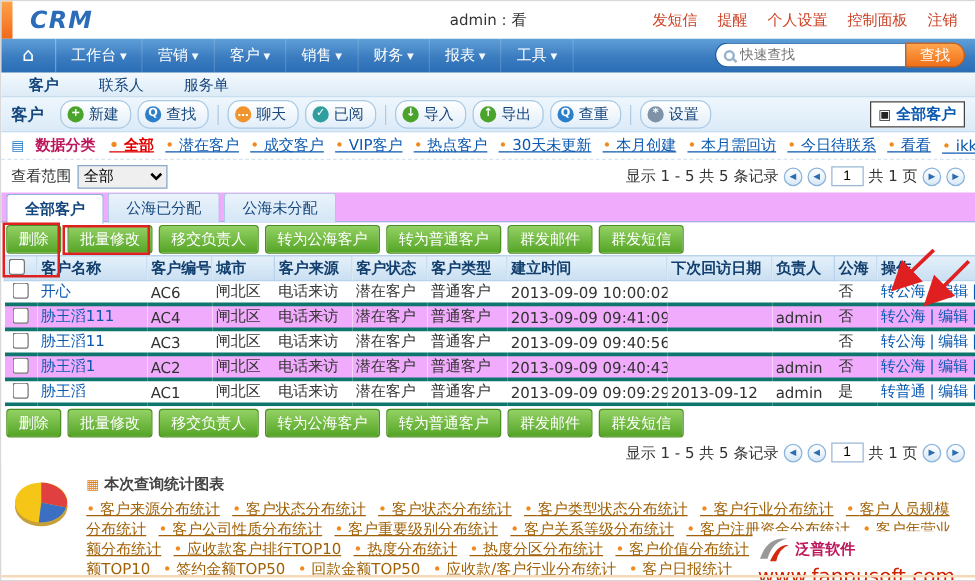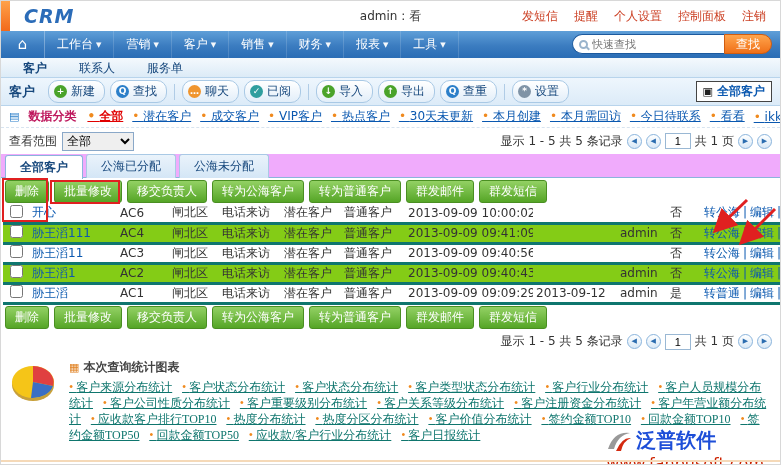--- a/index.html
+++ b/index.html
@@ -84,41 +84,41 @@
   .action-btn { background:linear-gradient(#93d164,#55a526); border:1px solid #4a8f22; color:#fff;
                 border-radius:3px; padding:2px 9px; font-size:12px; cursor:pointer; white-space:nowrap; }
 
   
   .cust-table { width:777px; margin:0 2px; border-collapse:collapse; table-layout:fixed; }
   .cust-table th { background:linear-gradient(#e4f0fa,#c9dff2); border:1px solid #b8d4ec; color:#123f6e;
                    font-weight:bold; height:20px; text-align:left; padding:0 3px; font-size:12px;
                    overflow:hidden; white-space:nowrap; }
   .cust-table td { border-bottom:3px solid #0f766e; height:19px; padding:0 3px; font-size:12px;
                    overflow:hidden; white-space:nowrap; }
-  .cust-table tr.alt td { background:#84cc16; }
+  .cust-table tr.alt td { background:#f0abfc; }
   .c-cb { text-align:center; }
   .lnk { color:#0a58b0; cursor:pointer; text-decoration:none; }
   .c-ops a { color:#0a58b0; cursor:pointer; text-decoration:none; }
   .c-ops a + a::before { content:"|"; margin:0 3px; color:#0a58b0; }
 
   .pager-row { height:22px; display:flex; align-items:center; padding:0 8px; background:#fff; }
 
   
   .stats { display:flex; padding:6px 8px 0 8px; gap:10px; }
   .stats-body { flex:1; }
   .stats-title { color:#444; font-weight:bold; display:flex; align-items:center; gap:4px; }
   .stats-title .st-ic { color:#e08020; font-size:11px; }
   .stats-links { margin-top:3px; line-height:16px; width:700px; }
-  .stat-link { color:#0f766e; text-decoration:underline; cursor:pointer; margin-right:6px;font-family:Liberation Serif, serif; }
+  .stat-link { color:#a16207; text-decoration:underline; cursor:pointer; margin-right:6px; }
   .stat-link::before { content:"• "; color:#f08a1e; }
 
   
   .fanpu { position:absolute; right:14px; top:424px; background:#fff; padding:2px 2px 0 4px; }
   .fanpu-row { display:flex; align-items:center; gap:4px; }
-  .fanpu-name { font-size:20px; font-weight:bold; color:#1d4ed8; }
+  .fanpu-name { font-size:12px; font-weight:bold; color:#be185d; }
   .fanpu-url { font-size:16px; color:#cc2200; text-align:right; }
   .bottom-line { position:absolute; bottom:2px; left:0; width:100%; border-top:2px solid #f5d9b8; }
 
   
   .anno { position:absolute; border:2px solid #e02020; z-index:10; pointer-events:none; }
   .anno-arrows { position:absolute; left:688px; top:196px; z-index:10; pointer-events:none; }
 </style>
 </head>
 <body>
 
@@ -283,20 +283,34 @@
       <col style="width:62px">
         <col style="width:60px">
         <col style="width:64px">
         <col style="width:128px">
       <col style="width:84px">
         <col style="width:50px">
         <col style="width:34px">
         <col style="width:79px">
     </colgroup>
     <tbody>
+        <tr>
+      <th class="c-cb"><input type="checkbox" style=""></th>
+      <th>客户名称</th>
+      <th>客户编号</th>
+      <th>城市</th>
+      <th>客户来源</th>
+      <th>客户状态</th>
+      <th>客户类型</th>
+      <th>建立时间</th>
+      <th>下次回访日期</th>
+      <th>负责人</th>
+      <th>公海</th>
+      <th>操作</th>
+    </tr>
     <tr>
       <td class="c-cb"><input type="checkbox" style=""></td>
       <td><a class="lnk">开心</a></td>
       <td>AC6</td>
       <td>闸北区</td>
       <td>电话来访</td>
       <td>潜在客户</td>
       <td>普通客户</td>
       <td>2013-09-09 10:00:02</td>
       <td></td>

